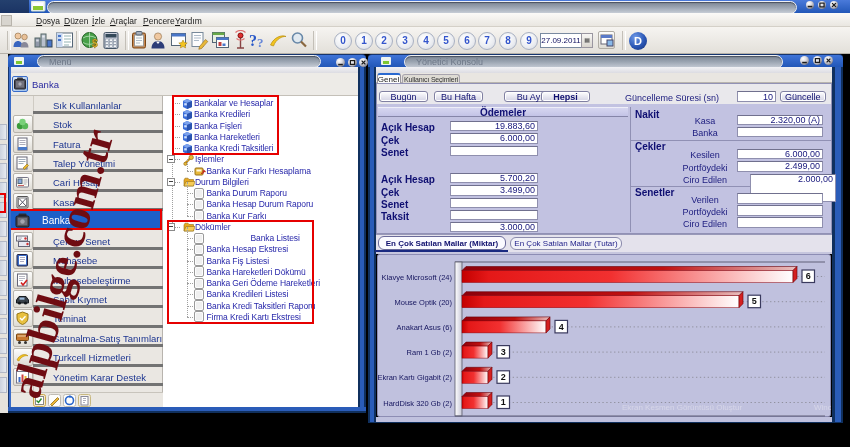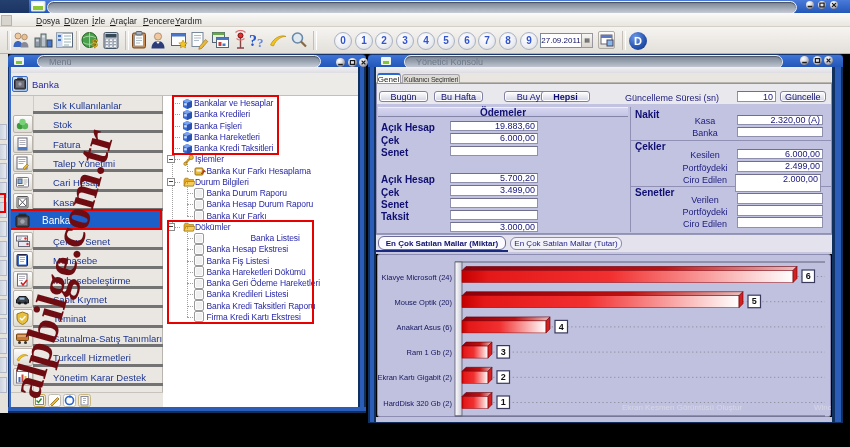--- a/index.html
+++ b/index.html
@@ -626,21 +626,21 @@
   <div class="a lbl" style="left:267px;top:132.5px;">Senetler</div>
   <div class="a slbl" style="left:295px;top:62.0px;width:84px;text-align:center;">Kasa</div>
   <div class="a in" style="left:369px;top:60.5px;width:86px;height:10.5px;">2.320,00 (A)</div>
   <div class="a slbl" style="left:295px;top:74.0px;width:84px;text-align:center;">Banka</div>
   <div class="a in" style="left:369px;top:72.5px;width:86px;height:10.5px;"></div>
   <div class="a slbl" style="left:295px;top:96.0px;width:84px;text-align:center;">Kesilen</div>
   <div class="a in" style="left:369px;top:94.5px;width:86px;height:10.5px;">6.000,00</div>
   <div class="a slbl" style="left:295px;top:108.5px;width:84px;text-align:center;">Portföydeki</div>
   <div class="a in" style="left:369px;top:107px;width:86px;height:10.5px;">2.499,00</div>
   <div class="a slbl" style="left:295px;top:121.0px;width:84px;text-align:center;">Ciro Edilen</div>
-  <div class="a in" style="left:367px;top:119.5px;width:86px;height:18px;">2.000,00</div>
+  <div class="a in" style="left:382px;top:119.5px;width:86px;height:28px;">2.000,00</div>
   <div class="a slbl" style="left:295px;top:140.5px;width:84px;text-align:center;">Verilen</div>
   <div class="a in" style="left:369px;top:139px;width:86px;height:10.5px;"></div>
   <div class="a slbl" style="left:295px;top:152.5px;width:84px;text-align:center;">Portföydeki</div>
   <div class="a in" style="left:369px;top:151px;width:86px;height:10.5px;"></div>
   <div class="a slbl" style="left:295px;top:164.5px;width:84px;text-align:center;">Ciro Edilen</div>
   <div class="a in" style="left:369px;top:163px;width:86px;height:10.5px;"></div>
   <div class="a" style="left:8.2px;top:180px;width:456px;height:18px;background:#e4e2ec;border-top:1px solid #9898b8;box-sizing:border-box;"></div>
   <div class="a" style="left:10px;top:182px;width:128px;height:14px;background:#fafaff;border:1px solid #6a6a9a;border-radius:6px;font-size:8px;font-weight:bold;color:#10106e;text-align:center;line-height:13px;box-sizing:border-box;">En Çok Satılan Mallar (Miktar)</div>
   <div class="a" style="left:7px;top:196px;width:133px;height:2px;background:#1a2a80;"></div>
   <div class="a" style="left:142px;top:183px;width:112px;height:13px;background:#f2f2f8;border:1px solid #8a8aac;border-radius:6px;font-size:8px;color:#22228a;text-align:center;line-height:12px;box-sizing:border-box;">En Çok Satılan Mallar (Tutar)</div>

